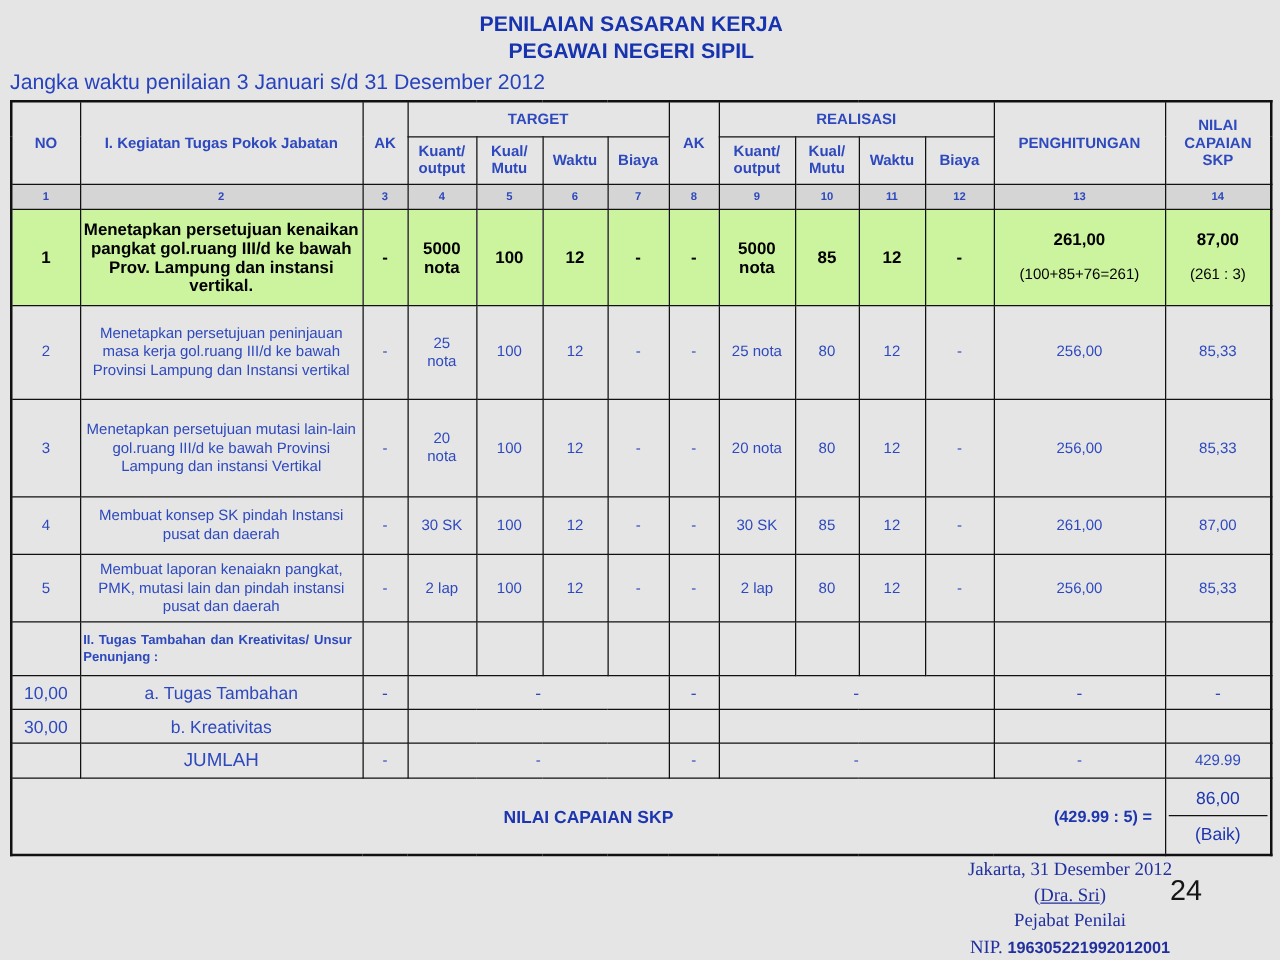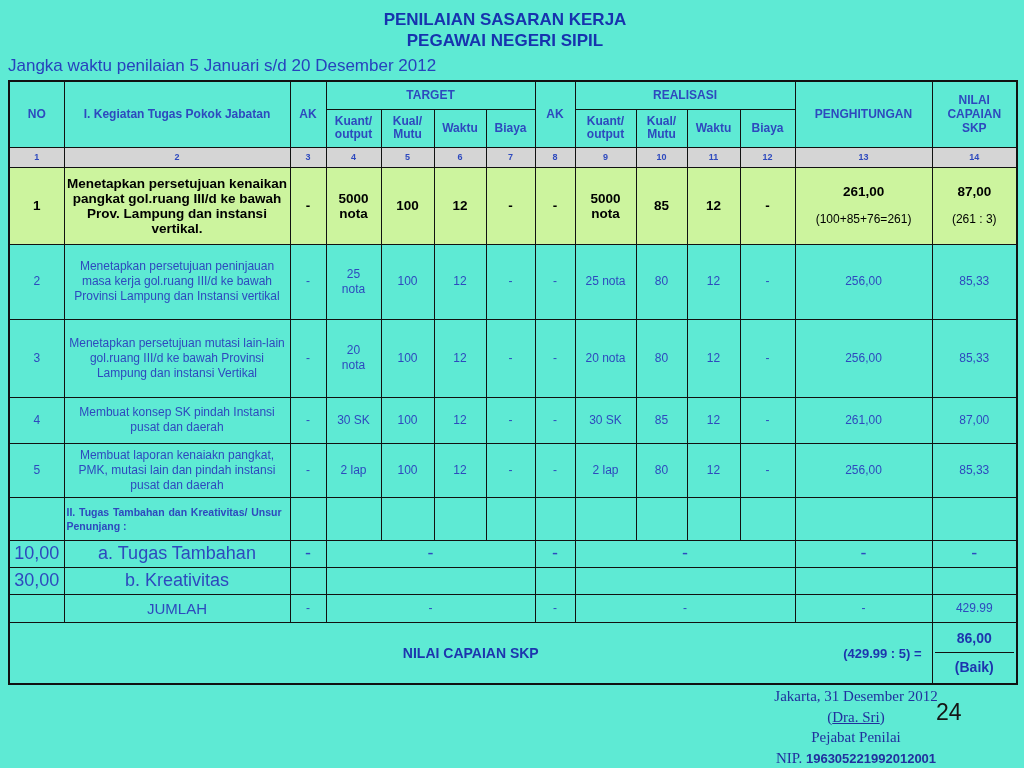--- a/index.html
+++ b/index.html
@@ -1,18 +1,18 @@
 <!DOCTYPE html>
 <html><head>
 <meta charset="utf-8">
 <style>
   * { margin:0; padding:0; box-sizing:border-box; }
   html,body { background:#fff; }
   .slide {
-    position:relative; width:1024px; height:768px; background:#5eead4;
+    position:relative; width:1024px; height:768px; background:#e5e5e5;
     font-family:"Liberation Sans", sans-serif; overflow:hidden;
   }
   .title-block { width:1010px; text-align:center; margin-top:9px; }
   .title-line { color:#1733ae; font-weight:bold; font-size:17px; line-height:21px; }
   .period { color:#2742bd; font-size:17px; margin:5px 0 4px 8px; }
 
   table.skp {
     border-collapse:collapse; table-layout:fixed; width:1008px; margin-left:8px;
     border:2px solid #111;
   }
@@ -28,31 +28,31 @@
 
   td.left { text-align:left; padding-left:7px; padding-right:5px; }
   tr.hl td { background:#ccf49e; color:#000; font-weight:bold; font-size:13.5px; line-height:17px; }
   tr.task td { line-height:15px; }
   tr.task td.vtop { vertical-align:middle; }
   .note { font-weight:normal; font-size:12px; margin-top:13px; }
   .note:empty { display:none; }
   tr.hl .note { color:#000;text-align:center; }
 
   tr.sec2 td.left { font-size:10.5px; font-weight:bold; line-height:14px; text-align:justify; padding-right:8px; }
-  tr.small td { font-size:18px; }
+  tr.small td { font-size:14px; }
   tr.jumlah td.left { font-size:15px; }
 
   tr.final td { height:59px; }
   .final-left { position:relative; }
   .final-label { color:#1d35ae; font-weight:bold; font-size:14px; }
   .final-formula { position:absolute; right:10px; top:50%; transform:translateY(-50%);
                    color:#1d35ae; font-weight:bold; font-size:13px; }
   td.final-split { padding:0; }
   .final-value, .final-rating {
-    height:29px; line-height:29px; color:#1d35ae; font-weight:bold; font-size:14px;
+    height:29px; line-height:29px; color:#1d35ae; font-weight:normal; font-size:14px;
   }
   .final-value { border-bottom:1.5px solid #111; }
 
   .sig {
     position:absolute; left:703px; top:686px; width:306px; text-align:center;
     font-family:"Liberation Serif", serif; color:#21309e; font-size:15px; line-height:20.5px;
   }
   .sig .nip-num { font-family:"Liberation Sans", sans-serif; font-weight:bold; font-size:13px; }
   .sig .uname { text-decoration:underline; }
   .page-num {
@@ -63,21 +63,21 @@
 </head>
 <body>
 
 <div class="slide">
 
   <div class="title-block">
     <div class="title-line">PENILAIAN SASARAN KERJA</div>
     <div class="title-line">PEGAWAI NEGERI SIPIL</div>
   </div>
 
-  <div class="period">Jangka waktu penilaian 5 Januari s/d 20 Desember 2012</div>
+  <div class="period">Jangka waktu penilaian 3 Januari s/d 31 Desember 2012</div>
 
   <table class="skp">
     <colgroup>
       <col style="width:55px">
         <col style="width:226px">
         <col style="width:36px">
       <col style="width:55px">
         <col style="width:53px">
         <col style="width:52px">
         <col style="width:49px">

